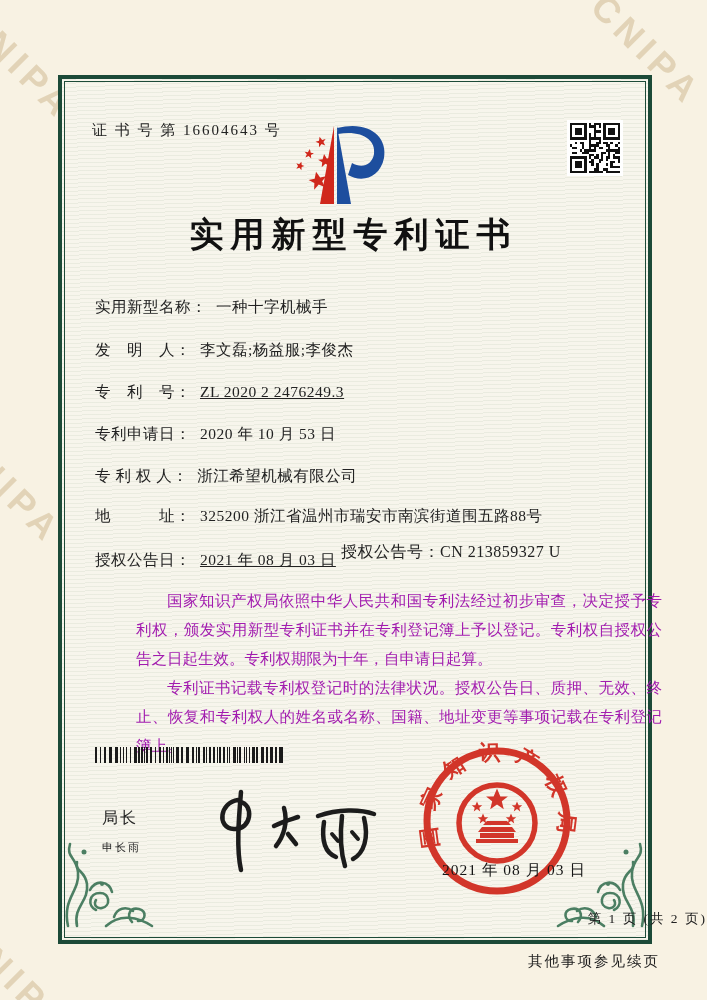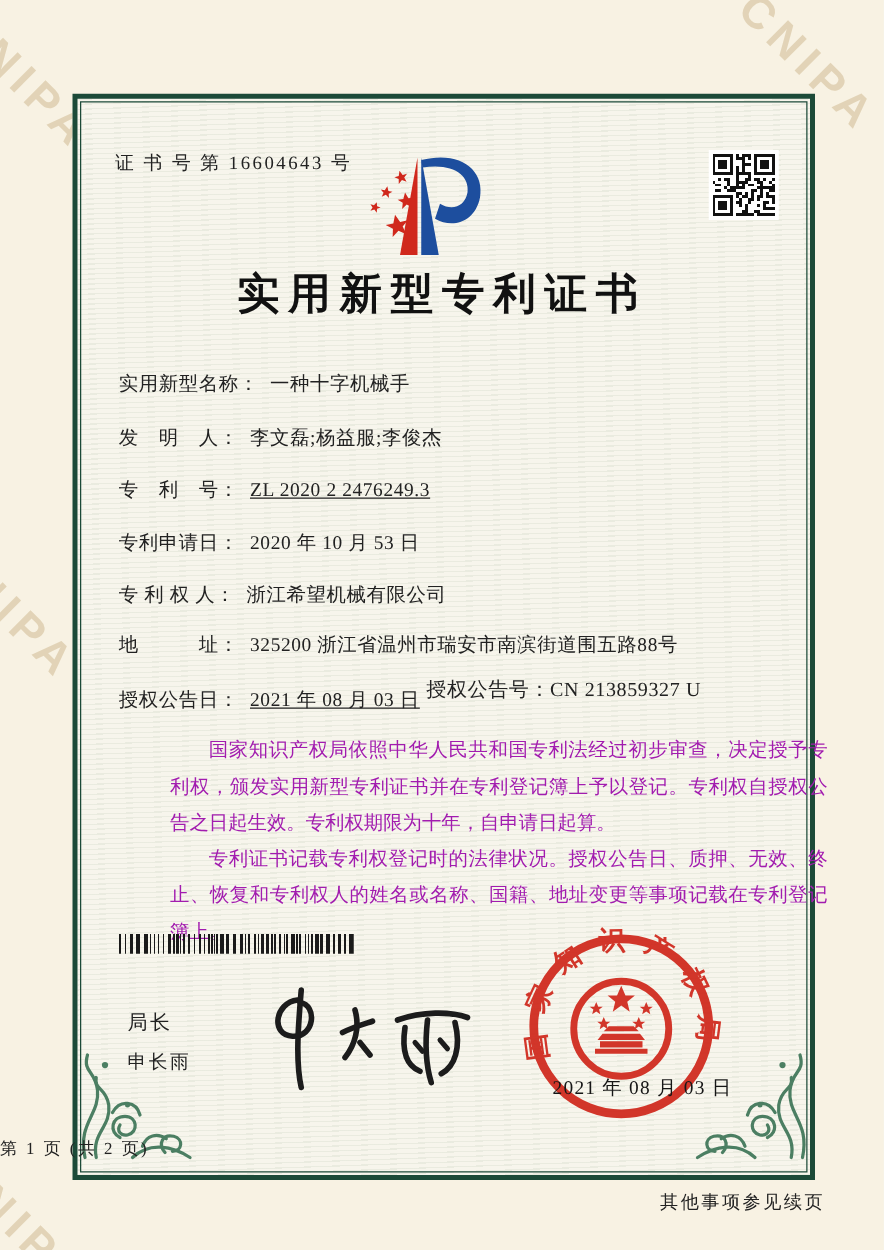--- a/index.html
+++ b/index.html
@@ -65,36 +65,36 @@
     font-size:15.5px;line-height:29px;text-align:justify;color:#a21caf;margin-left:24px;
   }
   .body-text p{margin:0;text-indent:2em;}
 
   
   .barcode{left:95px;top:747px;width:188px;height:16px;}
 
   
   .sig-title{left:102px;top:808px;font-size:16px;letter-spacing:2px;
     font-family:Liberation Mono, monospace;}
-  .sig-name{left:102px;top:840px;font-size:15px;letter-spacing:2px;
+  .sig-name{left:102px;top:840px;font-size:11px;letter-spacing:2px;
     font-family:Liberation Serif, serif;}
   .sig-script{left:200px;top:786px;width:200px;height:88px;}
 
   
   .seal{left:410px;top:734px;width:174px;height:174px;z-index:3;opacity:0.93;}
   .seal-date{left:442px;top:860px;font-size:15.5px;letter-spacing:1px;
     color:#161616;z-index:4;white-space:nowrap;}
 
   
   .flourish{width:118px;height:126px;z-index:1;}
   .fl-left{left:62px;top:804px;}
   .fl-right{left:530px;top:804px;transform:scaleX(-1);}
 
   
-  .page-num{left:0;top:910px;width:707px;text-align:left;font-size:13.5px;
+  .page-num{left:0;top:910px;width:707px;text-align:right;font-size:13.5px;
     letter-spacing:2px;z-index:2;}
   .footer-note{left:0;top:952px;width:660px;text-align:right;font-size:14.5px;
     letter-spacing:2px;z-index:2;}
 </style>
 </head>
 <body>
 
 <div class="page">
 
   <span class="watermark wm-outer" style="left:-16px;top:0px;">CNIPA</span>

